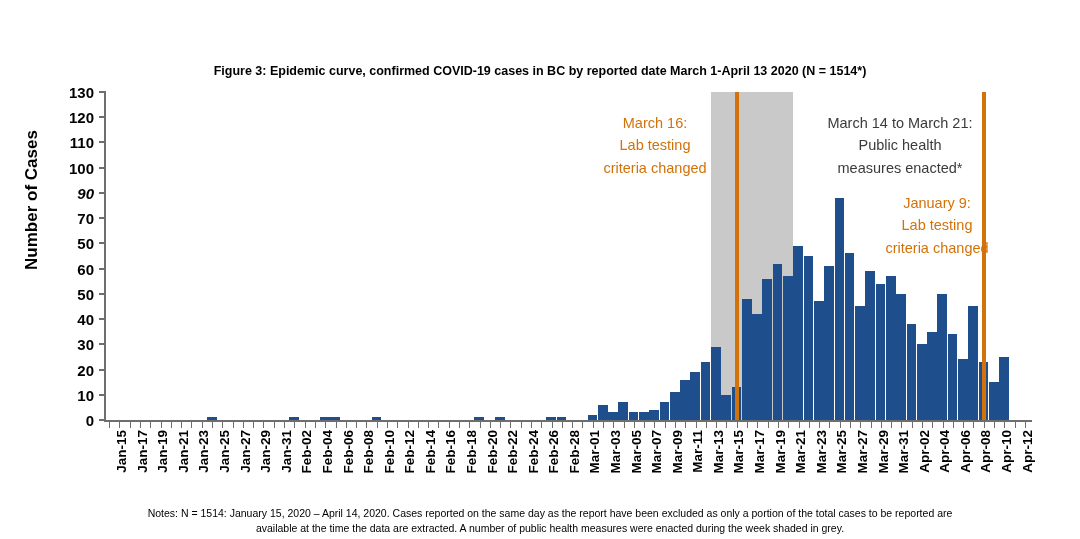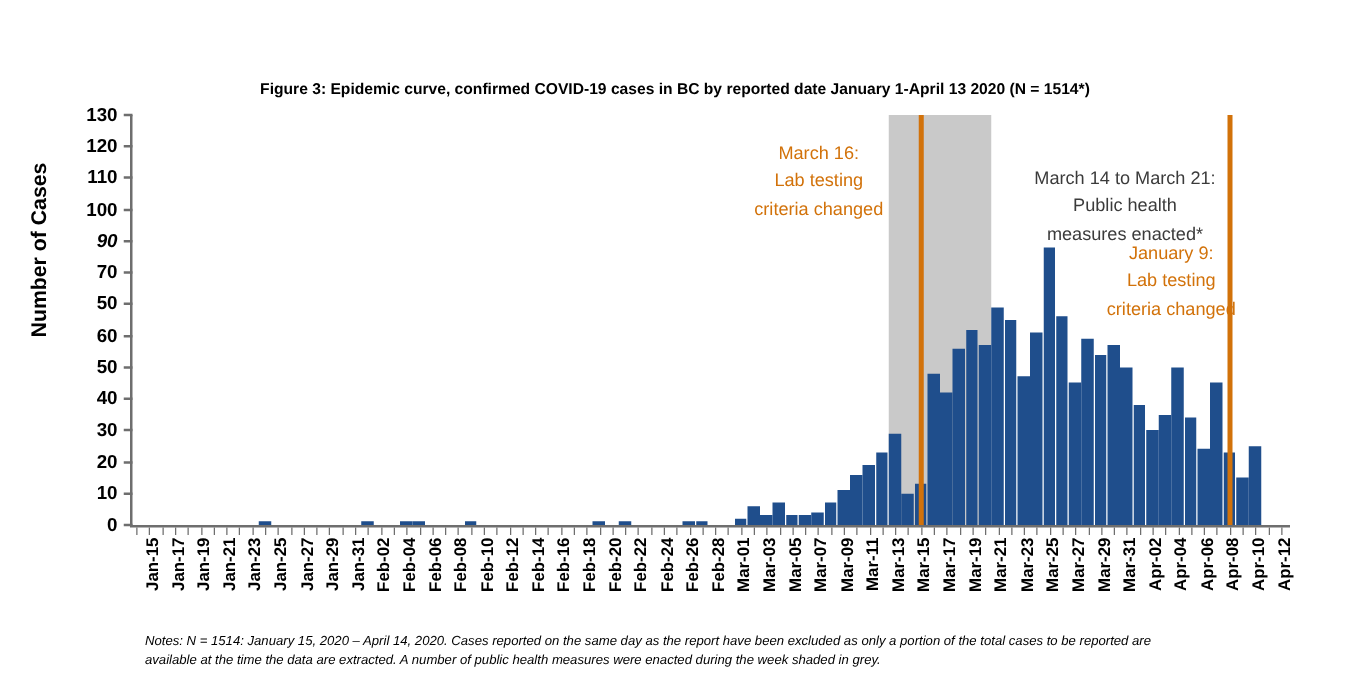--- a/index.html
+++ b/index.html
@@ -95,31 +95,31 @@
   .anno{
     position:absolute;
     font-size:14.5px;line-height:1.55;
     text-align:center;
     white-space:pre-line;
   }
   .anno-orange{color:#d2720a;}
   .anno-dark{color:#3b3b3b;}
 
   .notes{
-    position:absolute;left:116px;top:506px;width:820px;
-    text-align:left;
-    font-size:10.5px;line-height:1.45;color:#000;font-style:italic;
+    position:absolute;left:140px;top:506px;width:820px;
+    text-align:center;
+    font-size:10.5px;line-height:1.45;color:#000;
   }
 </style>
 </head>
 <body>
 
 <div id="root">
 
-  <div class="subtitle">Figure 3: Epidemic curve, confirmed COVID-19 cases in BC by reported date January 1-April 13 2020 (N = 1514*)</div>
+  <div class="subtitle">Figure 3: Epidemic curve, confirmed COVID-19 cases in BC by reported date March 1-April 13 2020 (N = 1514*)</div>
 
   <div class="ylabels">
     <div class="ytitle">Number of Cases</div>
     <div id="yticks">
         <div class="ytick" style="top: 420px;">0</div>
         <div class="ytickmark" style="top: 420px;"></div>
         <div class="ytick" style="top: 394.769px;">10</div>
         <div class="ytickmark" style="top: 394.769px;"></div>
         <div class="ytick" style="top: 369.538px;">20</div>
         <div class="ytickmark" style="top: 369.538px;"></div>
@@ -347,21 +347,21 @@
       <div class="xlab" style="left: 894.989px;">Apr-10</div>
       <div class="xtickmark" style="left: 900.278px;"></div>
       <div class="xtickmark" style="left: 910.567px;"></div>
       <div class="xlab" style="left: 915.567px;">Apr-12</div>
       <div class="xtickmark" style="left: 920.856px;"></div>
     </div>
 
   <div class="anno anno-orange" style="left:560px;top:112px;width:190px;">March 16:
 Lab testing
 criteria changed</div>
-  <div class="anno anno-dark" style="left:780px;top:112px;width:240px;margin-top:20px;">March 14 to March 21:
+  <div class="anno anno-dark" style="left:780px;top:112px;width:240px;">March 14 to March 21:
 Public health
 measures enacted*</div>
   <div class="anno anno-orange" style="left:842px;top:192px;width:190px;">January 9:
 Lab testing
 criteria changed</div>
 
   <div class="notes">Notes: N = 1514: January 15, 2020 – April 14, 2020.  Cases reported on the same day as the report have been excluded as only a portion of the total cases to be reported are available at the time the data are extracted. A number of public health measures were enacted during the week shaded in grey.</div>
 </div>
 
 </body></html>

